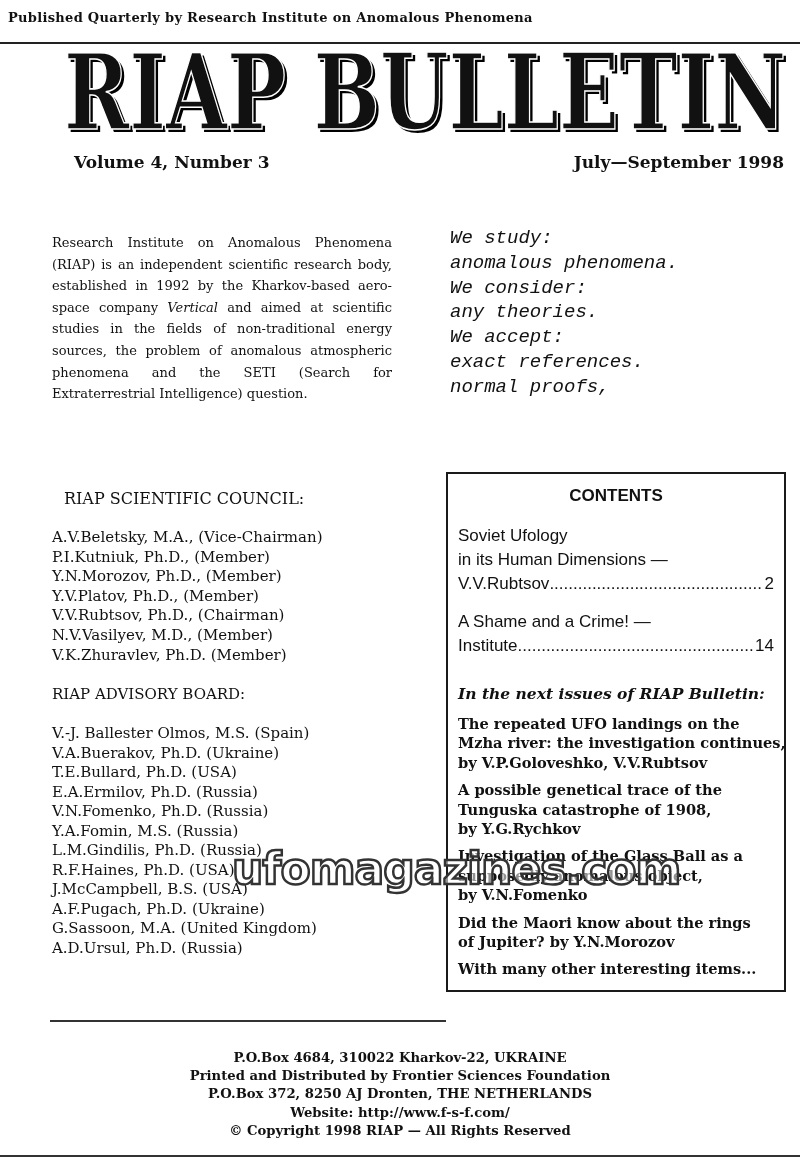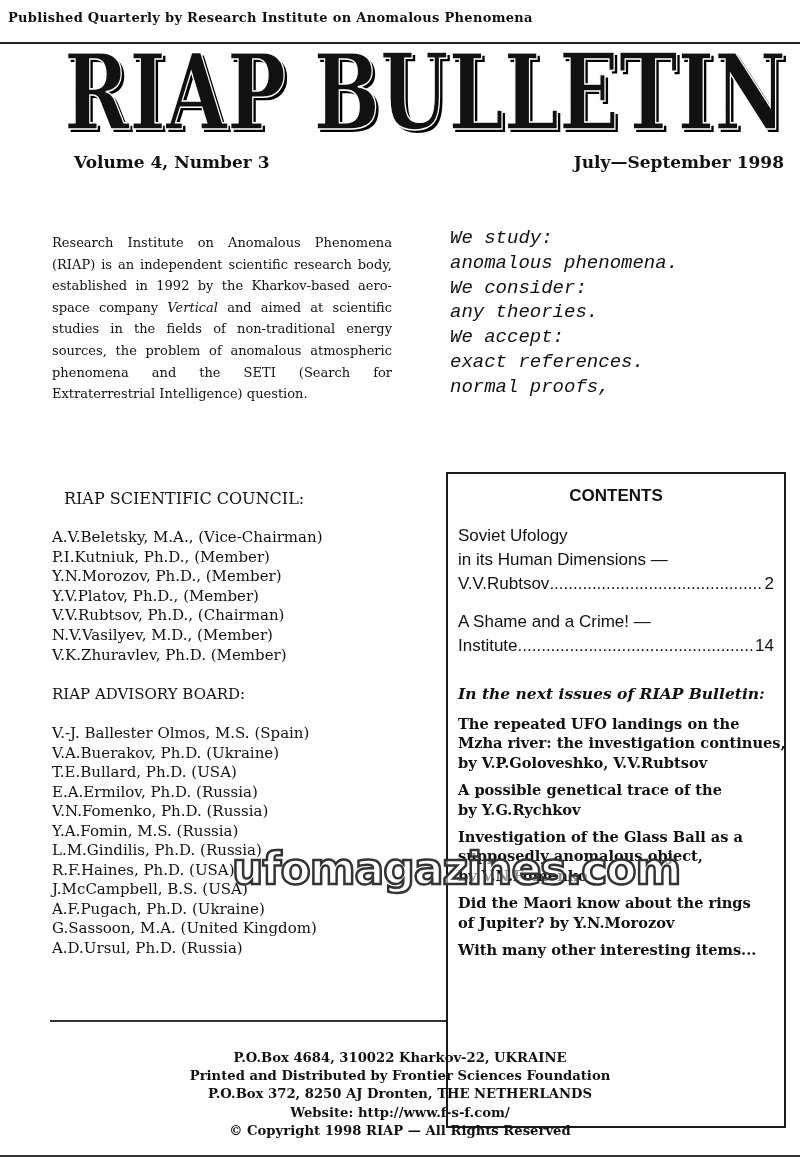--- a/index.html
+++ b/index.html
@@ -19,21 +19,21 @@
   .intro em { font-style: italic; }
 
   .motto { left: 450px; top: 226px; width: 330px; text-align: left; font-family: Liberation Mono, monospace; font-style: italic; font-size: 19px; line-height: 24.8px; }
   .motto div { white-space: nowrap; }
 
   .council-title { left: 52px; top: 489px; font-family: "DejaVu Serif", serif; font-size: 16px; white-space: nowrap; margin-left: 12px; }
   .council-list { left: 52px; top: 528px; font-family: "DejaVu Serif", serif; font-size: 15px; line-height: 19.6px; white-space: nowrap; }
   .advisory-title { left: 52px; top: 685px; font-family: "DejaVu Serif", serif; font-size: 15px; white-space: nowrap; }
   .advisory-list { left: 52px; top: 724px; font-family: "DejaVu Serif", serif; font-size: 15px; line-height: 19.5px; white-space: nowrap; }
 
-  .contents-box { left: 446px; top: 472px; width: 340px; height: 656px; border: 2px solid #1a1a1a; box-sizing: border-box; }
+  .contents-box { left: 446px; top: 472px; width: 340px; height: 520px; border: 2px solid #1a1a1a; box-sizing: border-box; }
   .contents-title { left: 0; top: 12px; width: 100%; text-align: center; font-family: "Liberation Sans", sans-serif; font-weight: bold; font-size: 17px; }
   .toc { left: 10px; top: 50px; width: 316px; font-family: "Liberation Sans", sans-serif; font-size: 17px; line-height: 24px; }
   .toc-item { margin-bottom: 14px; }
   .toc-line { display: flex; align-items: baseline; }
   .toc-line .leader { flex: 1; overflow: hidden; white-space: nowrap; }
   .toc-line .leader::after { content: "................................................................................................................................"; letter-spacing: 0px; }
   .toc-line .pg { padding-left: 2px; }
 
   .next-title { left: 10px; top: 210px; width: 320px; font-family: "DejaVu Serif", serif; font-style: italic; font-weight: bold; font-size: 15.5px; white-space: nowrap; }
   .next-list { left: 10px; top: 240px; width: 322px; font-family: "DejaVu Serif", serif; font-size: 14.6px; line-height: 19.4px; }
@@ -127,20 +127,21 @@
 
   <div class="abs next-title">In the next issues of RIAP Bulletin:</div>
   <div class="abs next-list">
     <div class="next-item">
       <div>The repeated UFO landings on the</div>
       <div>Mzha river: the investigation continues,</div>
       <div>by V.P.Goloveshko, V.V.Rubtsov</div>
     </div>
     <div class="next-item">
       <div>A possible genetical trace of the</div>
+      <div>Tunguska catastrophe of 1908,</div>
       <div>by Y.G.Rychkov</div>
     </div>
     <div class="next-item">
       <div>Investigation of the Glass Ball as a</div>
       <div>supposedly anomalous object,</div>
       <div>by V.N.Fomenko</div>
     </div>
     <div class="next-item">
       <div>Did the Maori know about the rings</div>
       <div>of Jupiter? by Y.N.Morozov</div>

